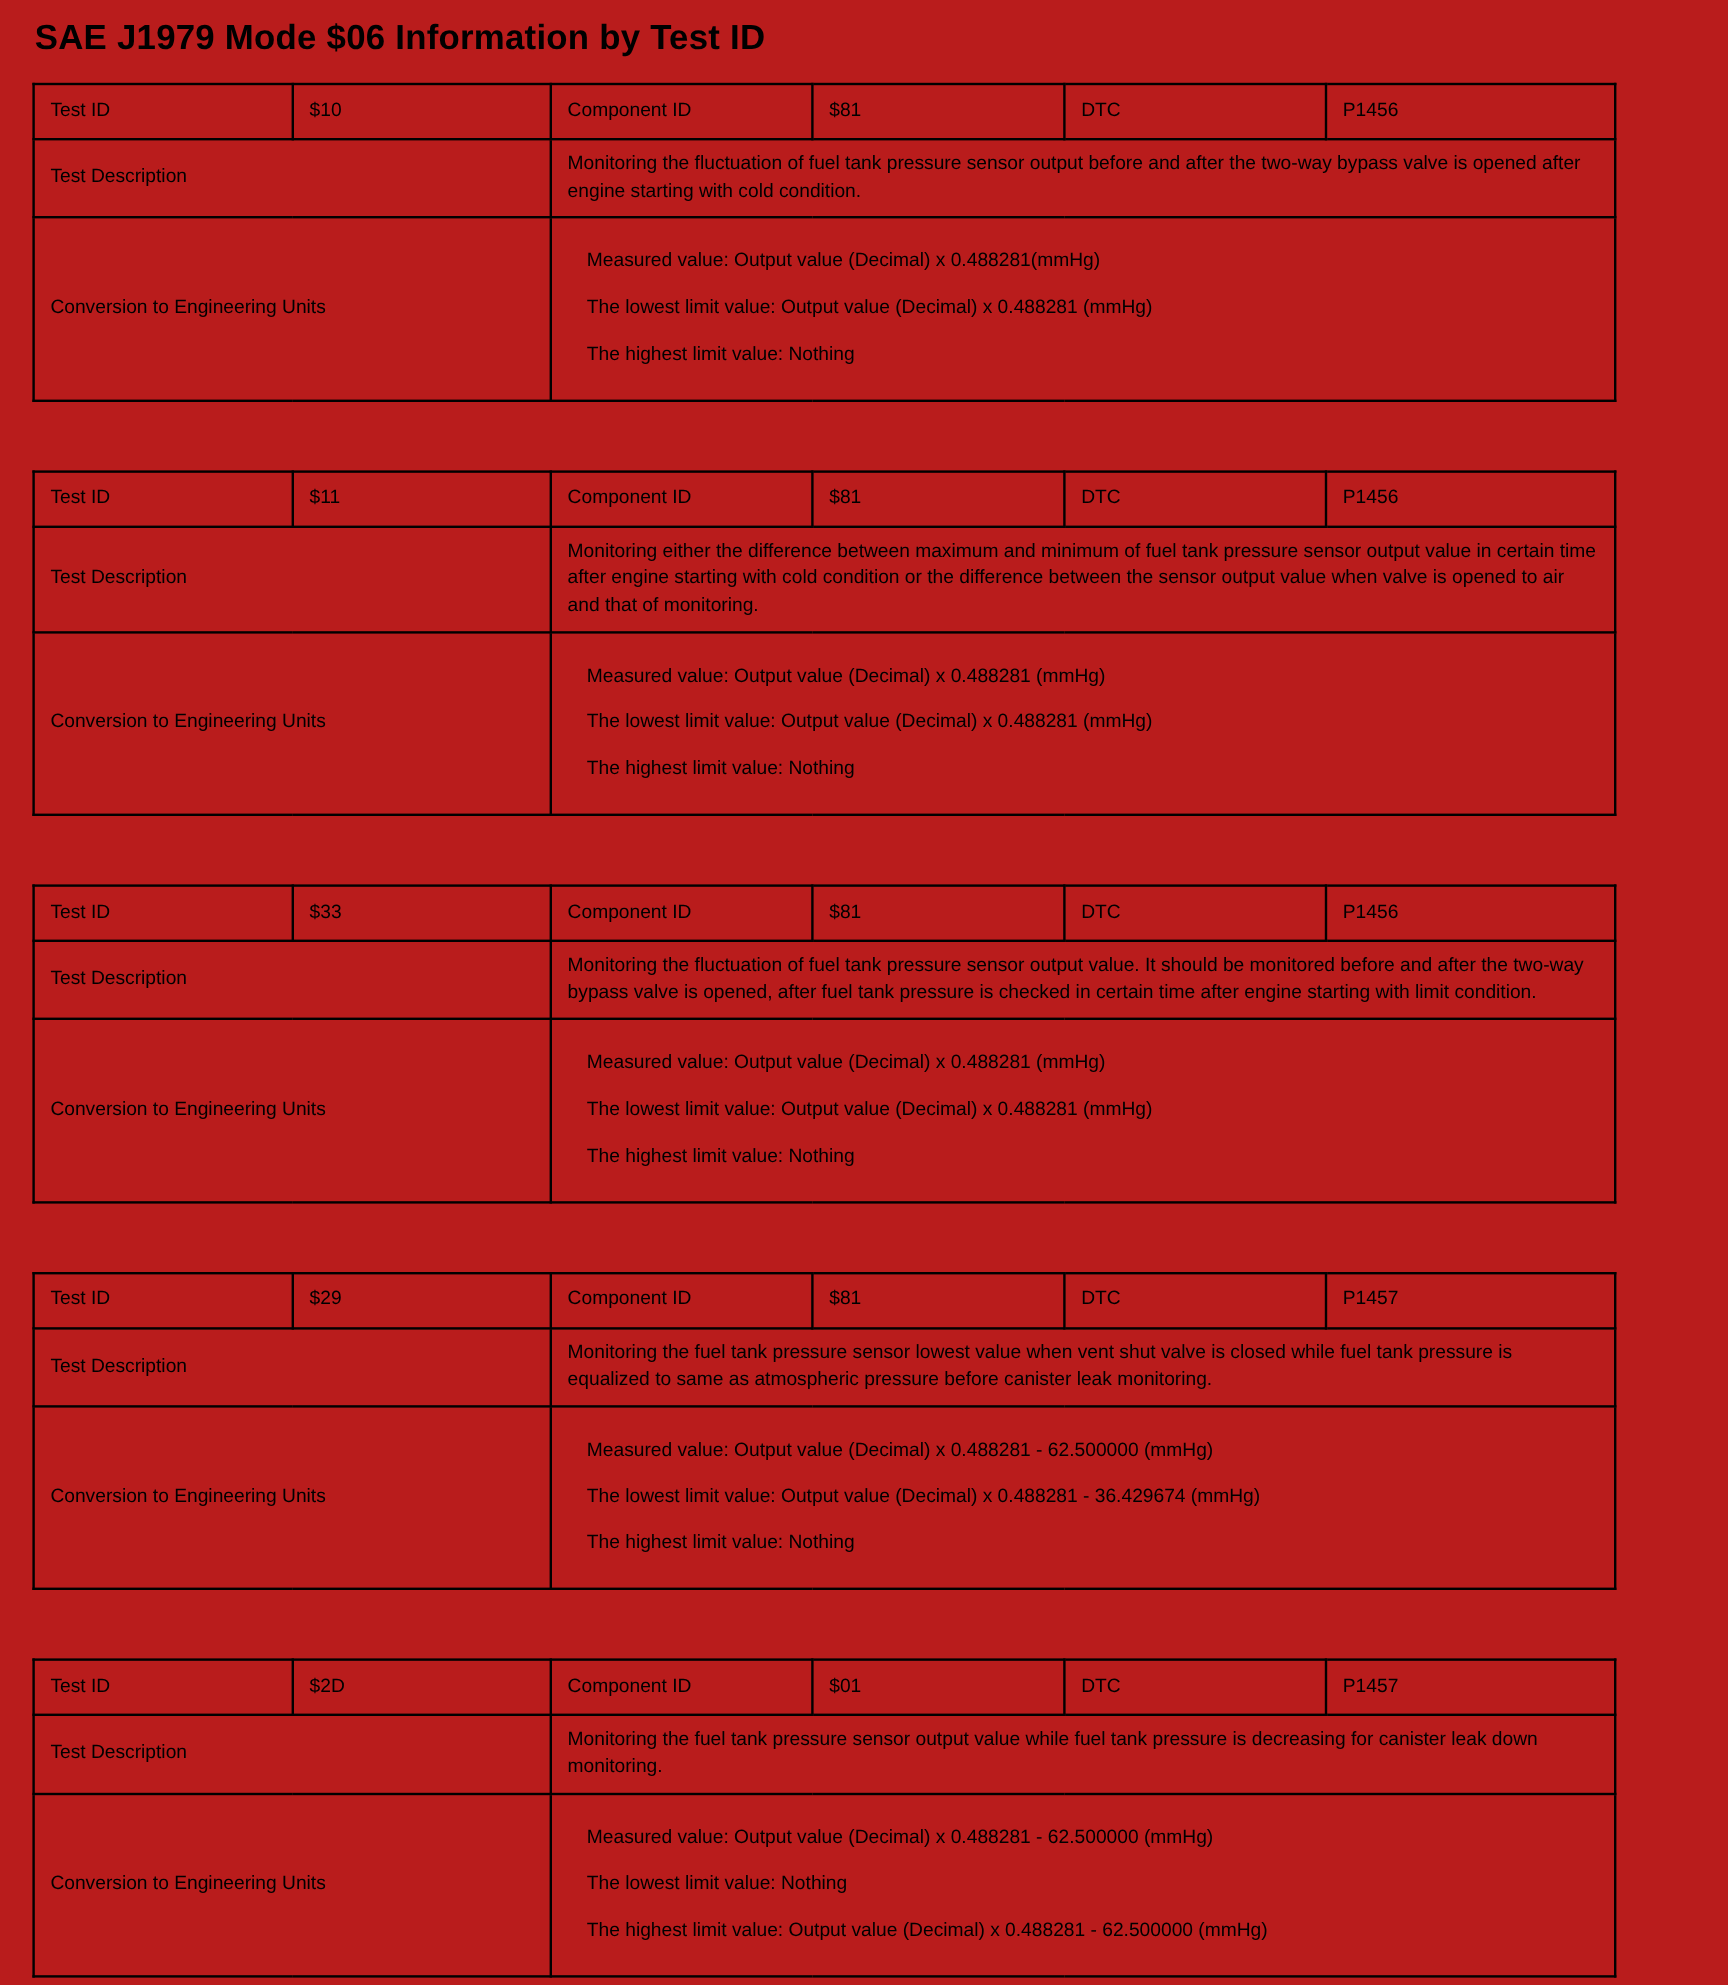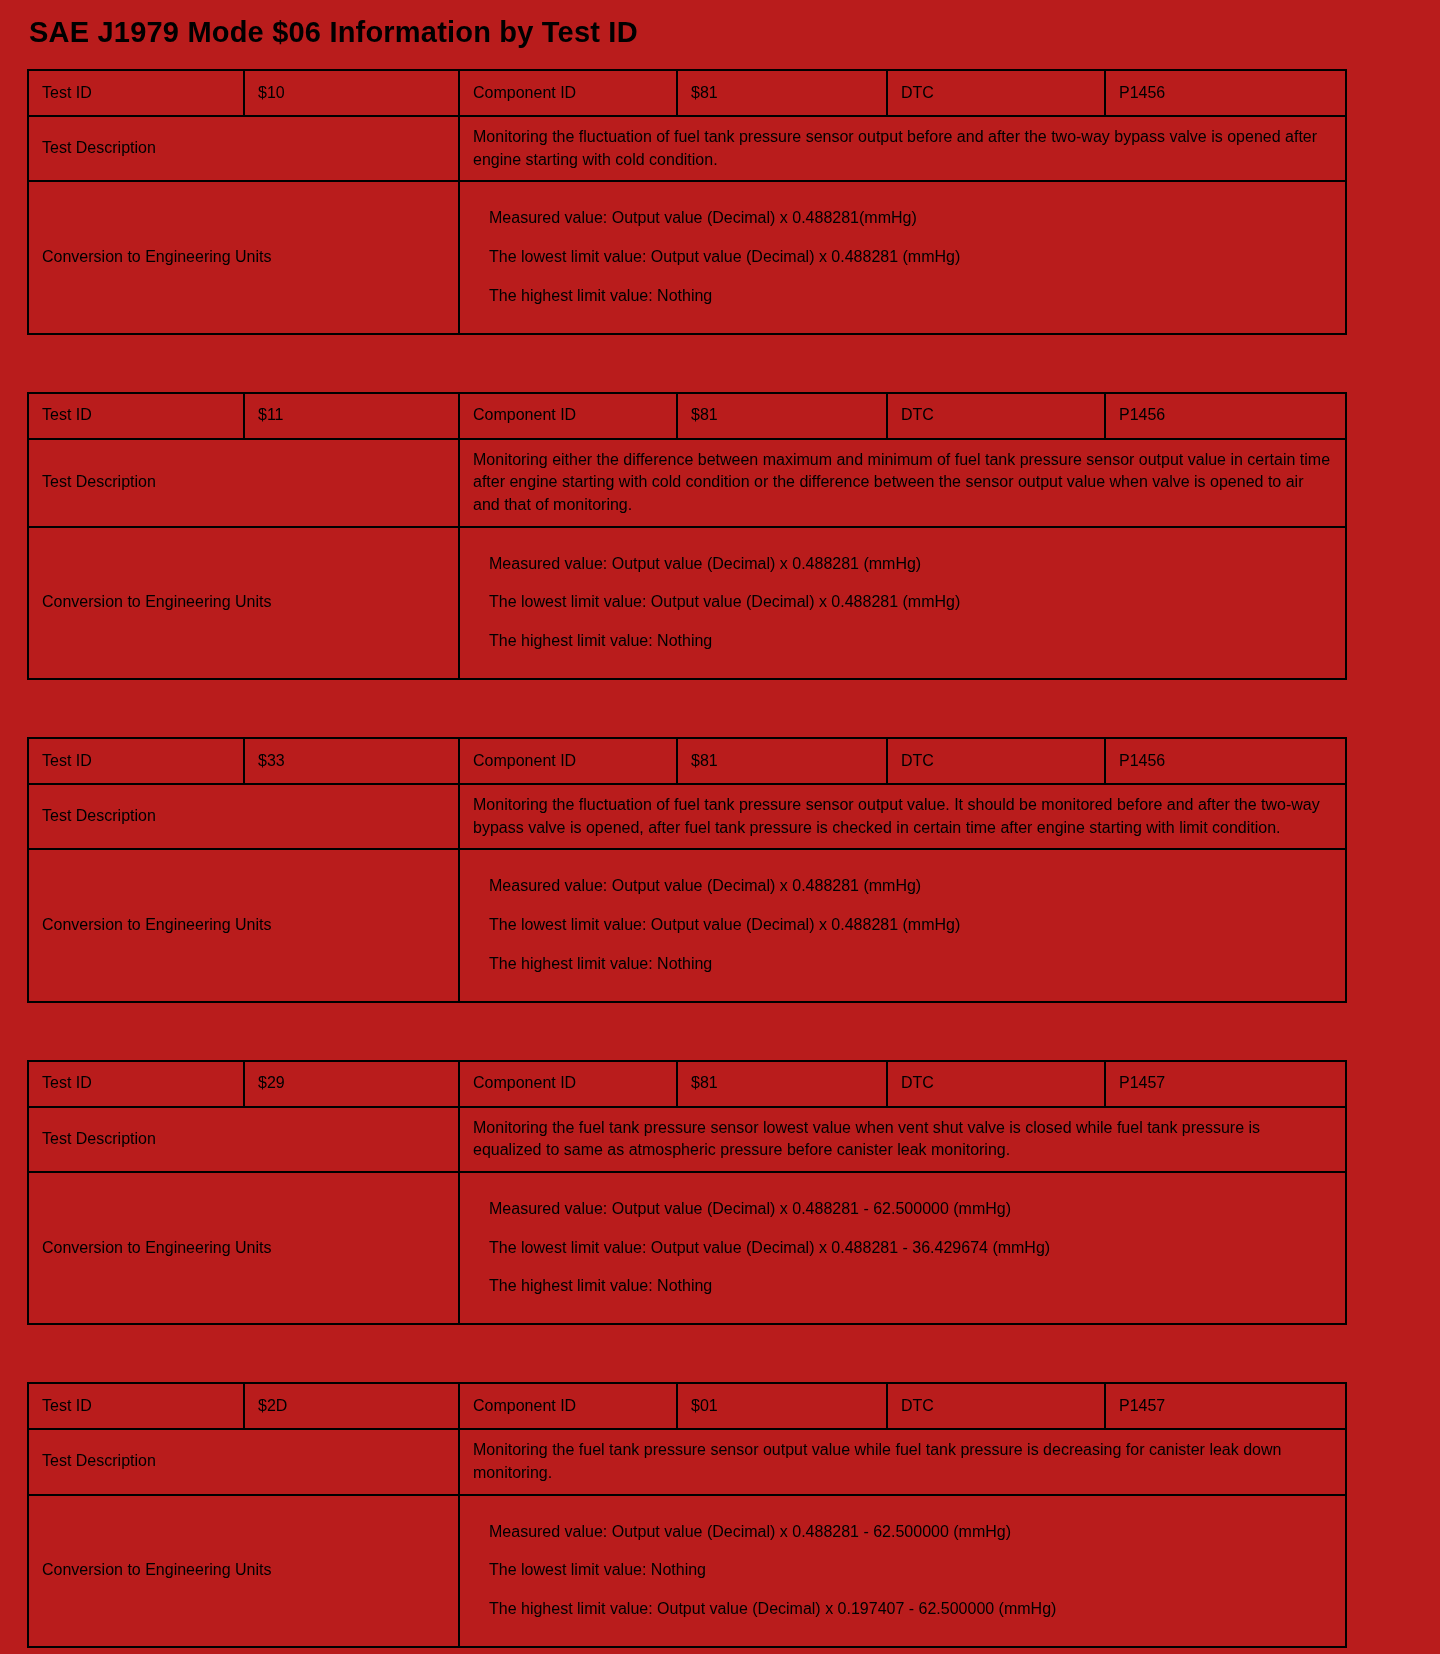--- a/index.html
+++ b/index.html
@@ -200,19 +200,19 @@
     </tr>
     <tr>
       <td class="label-cell" colspan="2">Test Description</td>
       <td colspan="4">Monitoring the fuel tank pressure sensor output value while fuel tank pressure is decreasing for canister leak down monitoring.</td>
     </tr>
     <tr>
       <td class="label-cell" colspan="2">Conversion to Engineering Units</td>
       <td colspan="4">
         <div class="conv-line">Measured value: Output value (Decimal) x 0.488281 - 62.500000 (mmHg)</div>
         <div class="conv-line">The lowest limit value: Nothing</div>
-        <div class="conv-line">The highest limit value: Output value (Decimal) x 0.197407 - 62.500000 (mmHg)</div>
+        <div class="conv-line">The highest limit value: Output value (Decimal) x 0.488281 - 62.500000 (mmHg)</div>
       </td>
     </tr>
   </tbody>
     </table>
 
 </div>
 
 </body></html>

